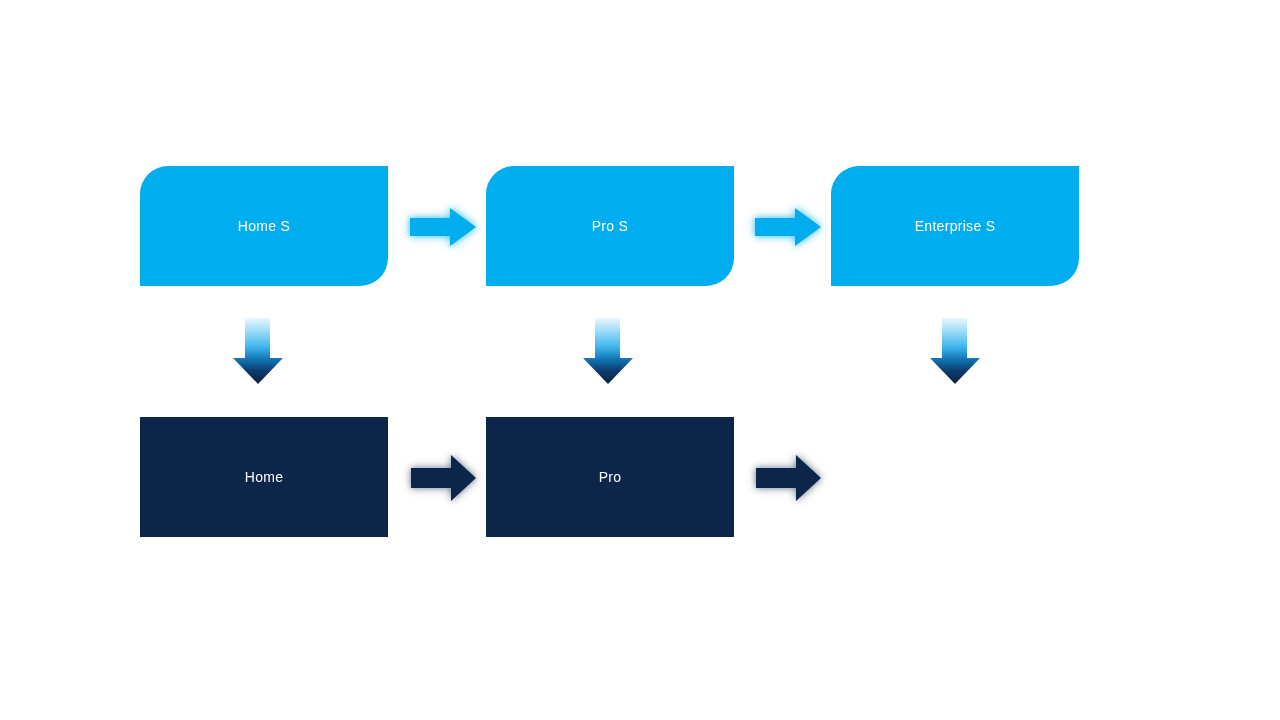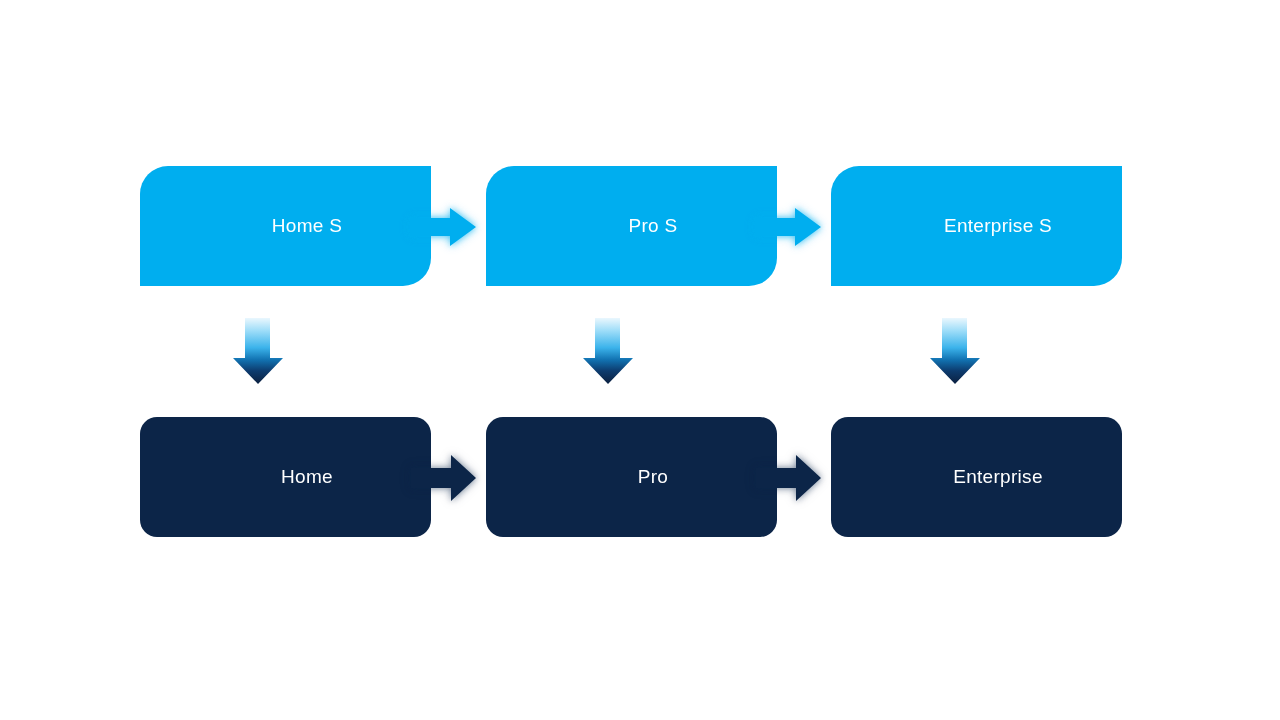--- a/index.html
+++ b/index.html
@@ -16,33 +16,31 @@
     overflow: hidden;
   }
   .box {
     position: absolute;
     width: 248px;
     height: 120px;
     display: flex;
     align-items: center;
     justify-content: center;
     color: var(--label-text, #ffffff);
-    font-size: 19px;
+    font-size: 14px;
     letter-spacing: 0.3px;
-    padding-left: 43px;
   }
   .box.top {
     top: 166px;
     background: var(--light-blue, #00AEEF);
     border-radius: 28px 0 28px 0;
   }
   .box.bottom {
     top: 417px;
     background: var(--navy, #0C2548);
-    border-radius: 17px;
   }
   .col-1 { left: 140px; }
   .col-2 { left: 486px; }
   .col-3 { left: 831px; }
 
   
   .arrow-right {
     position: absolute;
     width: 66px;
     height: 38px;
@@ -127,23 +125,20 @@
   <div class="arrow-down ad-3">
     <div class="shape"></div>
   </div>
 
   <div class="box bottom col-1">
     <span>Home</span>
   </div>
   <div class="box bottom col-2">
     <span>Pro</span>
   </div>
-  <div class="box bottom col-3">
-    <span>Enterprise</span>
-  </div>
 
   <div class="arrow-right row-bottom ar-3">
     <div class="shape"></div>
   </div>
   <div class="arrow-right row-bottom ar-4">
     <div class="shape"></div>
   </div>
 
 </div>
 

